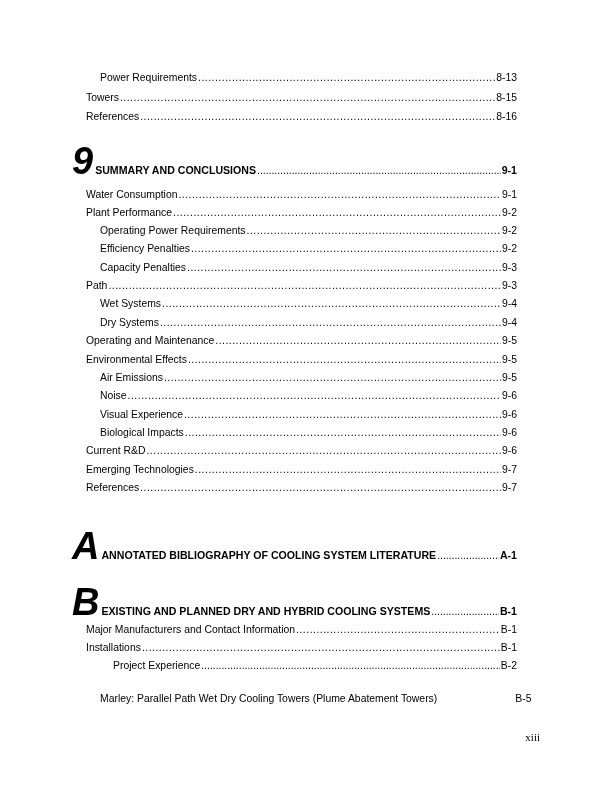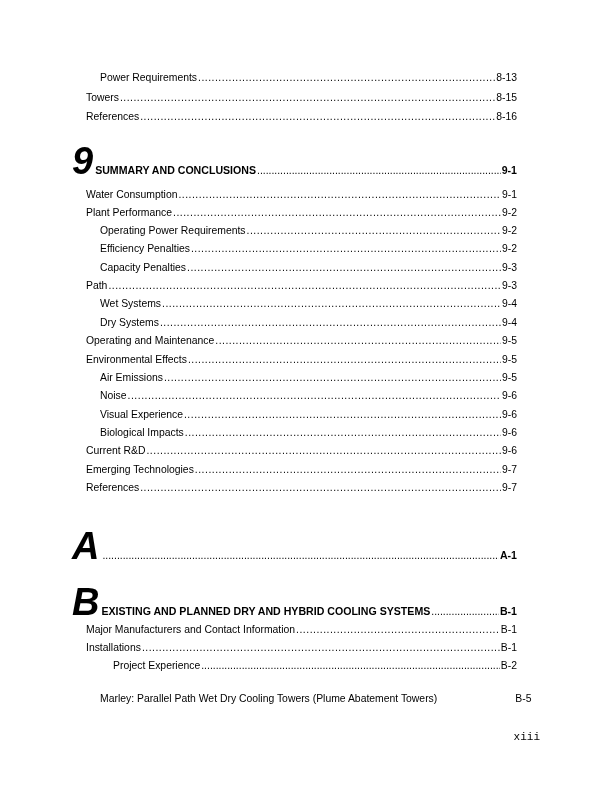--- a/index.html
+++ b/index.html
@@ -11,21 +11,21 @@
   .row .dots { flex: 1 1 auto; overflow: hidden; margin: 0 1px; letter-spacing: 0.5px; }
   .row .dots::before { content: "................................................................................................................................................................................................"; }
   .row .pg { flex: 0 0 auto; }
   .chap { position: absolute; left: 72px; width: 445px; height: 36px; display: flex; align-items: baseline; white-space: nowrap; }
   .chap .big { font-family: "Liberation Sans", sans-serif; font-weight: bold; font-style: italic; font-size: 38px; line-height: 36px; margin-right: 2px; }
   .chap .ttl { font-weight: bold; font-size: 10.6px; }
   .chap .dots { flex: 1 1 auto; overflow: hidden; font-size: 10.4px; margin: 0 1px; }
   .chap .dots::before { content: "................................................................................................................................................................................................"; }
   .chap .pg { font-weight: bold; font-size: 10.6px; }
   .multi { position: absolute; left: 100px; width: 417px; font-size: 10.4px; line-height: 13px; }
-  .pagenum { position: absolute; right: 72px; top: 731px; font-family: Liberation Mono, monospace; font-size: 11px; }
+  .pagenum { position: absolute; right: 72px; top: 731px; font-family: Liberation Serif, serif; font-size: 11px; }
 </style>
 </head>
 <body>
 
 <div class="toc">
 
   <div class="row l2" style="top:71px">
     <span class="lbl">Power Requirements</span>
       <span class="dots"></span>
       <span class="pg">8-13</span>
@@ -141,20 +141,21 @@
 
 <div class="chap" style="top:143px">
   <span class="big">9</span>
   <span class="ttl">SUMMARY AND CONCLUSIONS</span>
     <span class="dots"></span>
     <span class="pg">9-1</span>
 </div>
 
 <div class="chap" style="top:528px">
   <span class="big">A</span>
+  <span class="ttl">ANNOTATED BIBLIOGRAPHY OF COOLING SYSTEM LITERATURE</span>
     <span class="dots"></span>
     <span class="pg">A-1</span>
 </div>
 
 <div class="chap" style="top:584px">
   <span class="big">B</span>
   <span class="ttl">EXISTING AND PLANNED DRY AND HYBRID COOLING SYSTEMS</span>
     <span class="dots"></span>
     <span class="pg">B-1</span>
 </div>

